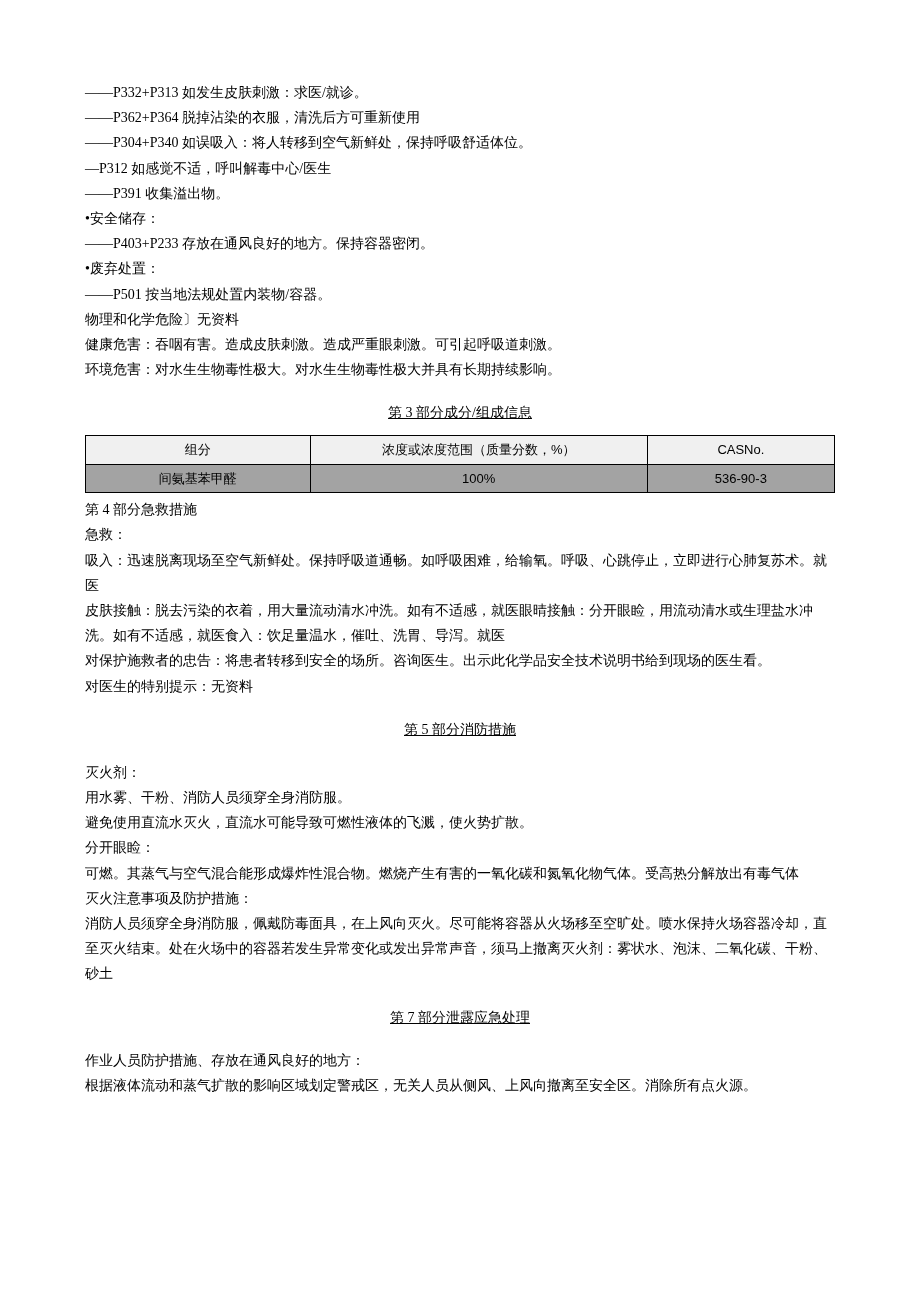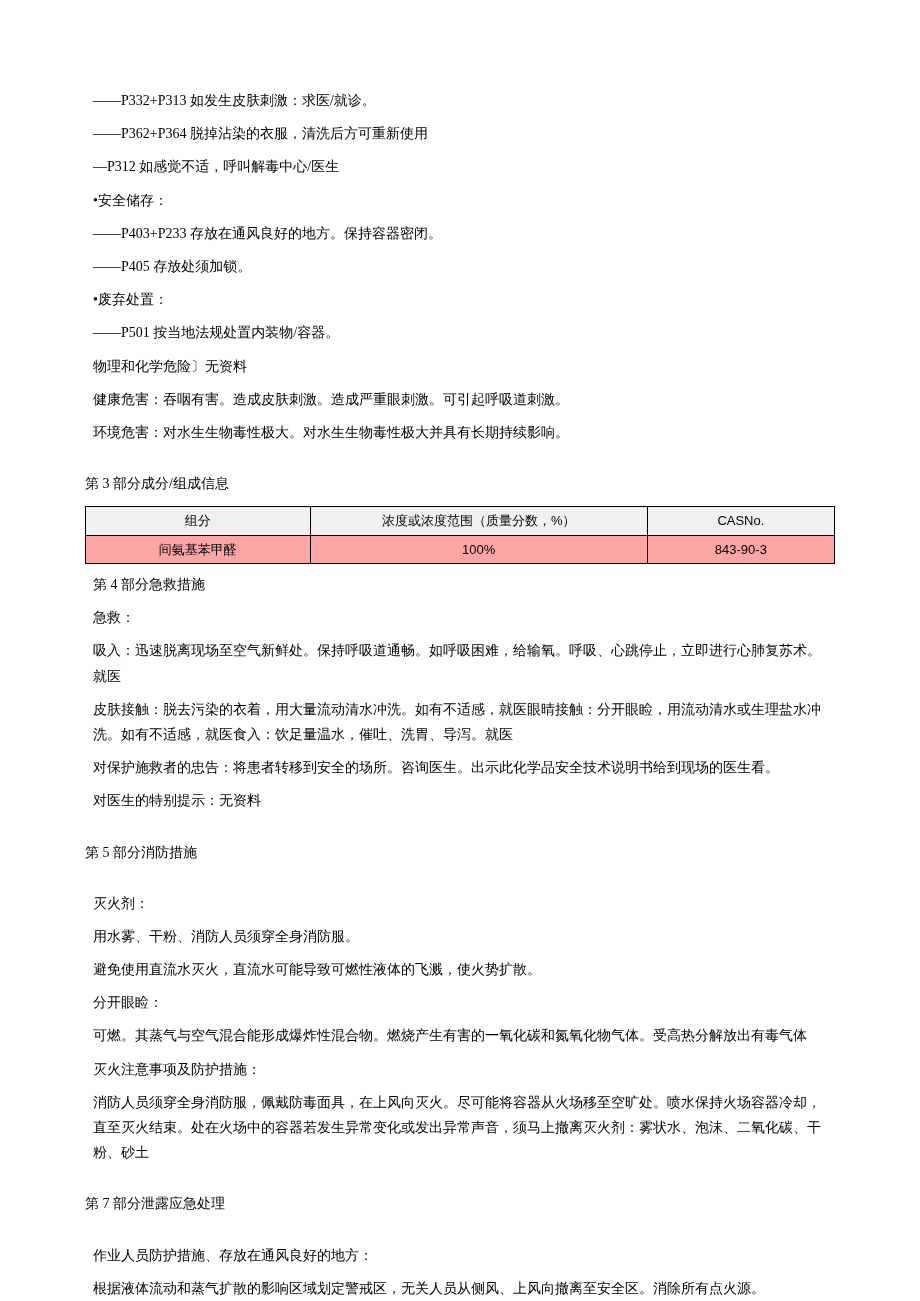--- a/index.html
+++ b/index.html
@@ -8,55 +8,56 @@
       line-height: 1.8;
       margin: 0;
       padding: 80px 85px 40px 85px;
       background: #fff;
       color: #000;
       width: 750px;
     }
     .indent-1 { margin-left: 70px; font-family: Liberation Serif, serif; }
     .indent-2 { margin-left: 110px; }
     .indent-3 { margin-left: 130px; }
-    .para { margin: 8px; }
-    .section-title { margin: 10px 0; }
+    .para { margin: 0; }
+    .section-title { text-align: center; margin: 10px 0; text-decoration: underline; }
     table {
       border-collapse: collapse;
       width: 100%;
       margin: 2px 0 4px 0;
       font-family: Arial, "SimSun", sans-serif;
       font-size: 13px;
     }
     td {
       border: 1px solid #000;
       padding: 2px 8px;
       text-align: center;
     }
     thead td {
       background: #f0f0f0;
     }
     tbody td {
-      background: #fca5a5;
+      background: #a3a3a3;
     }
     .spacer { height: 8px; }
   </style>
 </head>
 <body>
 
 <div>
   <p class="para indent-2">——P332+P313 如发生皮肤刺激：求医/就诊。</p>
   <p class="para indent-2">——P362+P364 脱掉沾染的衣服，清洗后方可重新使用</p>
+  <p class="para indent-2">——P304+P340 如误吸入：将人转移到空气新鲜处，保持呼吸舒适体位。</p>
   <p class="para indent-3">—P312 如感觉不适，呼叫解毒中心/医生</p>
+  <p class="para indent-2">——P391 收集溢出物。</p>
 </div>
 
 <p class="para indent-1">•安全储存：</p>
 <div>
   <p class="para indent-2">——P403+P233 存放在通风良好的地方。保持容器密闭。</p>
-  <p class="para indent-2">——P405 存放处须加锁。</p>
 </div>
 
 <p class="para indent-1">•废弃处置：</p>
 <div>
   <p class="para indent-2">——P501 按当地法规处置内装物/容器。</p>
 </div>
 
 <p class="para">物理和化学危险〕无资料</p>
 <p class="para">健康危害：吞咽有害。造成皮肤刺激。造成严重眼刺激。可引起呼吸道刺激。</p>
 <p class="para">环境危害：对水生生物毒性极大。对水生生物毒性极大并具有长期持续影响。</p>
@@ -69,21 +70,21 @@
     <tr>
       <td style="width:30%">组分</td>
       <td style="width:45%">浓度或浓度范围（质量分数，%）</td>
       <td style="width:25%">CASNo.</td>
     </tr>
   </thead>
   <tbody>
     <tr>
       <td>间氨基苯甲醛</td>
       <td>100%</td>
-      <td>843-90-3</td>
+      <td>536-90-3</td>
     </tr>
   </tbody>
 </table>
 
 <p class="para">第 4 部分急救措施</p>
 <p class="para">急救：</p>
 <p class="para">吸入：迅速脱离现场至空气新鲜处。保持呼吸道通畅。如呼吸困难，给输氧。呼吸、心跳停止，立即进行心肺复苏术。就医</p>
 <p class="para">皮肤接触：脱去污染的衣着，用大量流动清水冲洗。如有不适感，就医眼晴接触：分开眼睑，用流动清水或生理盐水冲洗。如有不适感，就医食入：饮足量温水，催吐、洗胃、导泻。就医</p>
 <p class="para">对保护施救者的忠告：将患者转移到安全的场所。咨询医生。出示此化学品安全技术说明书给到现场的医生看。</p>
 <p class="para">对医生的特别提示：无资料</p>

